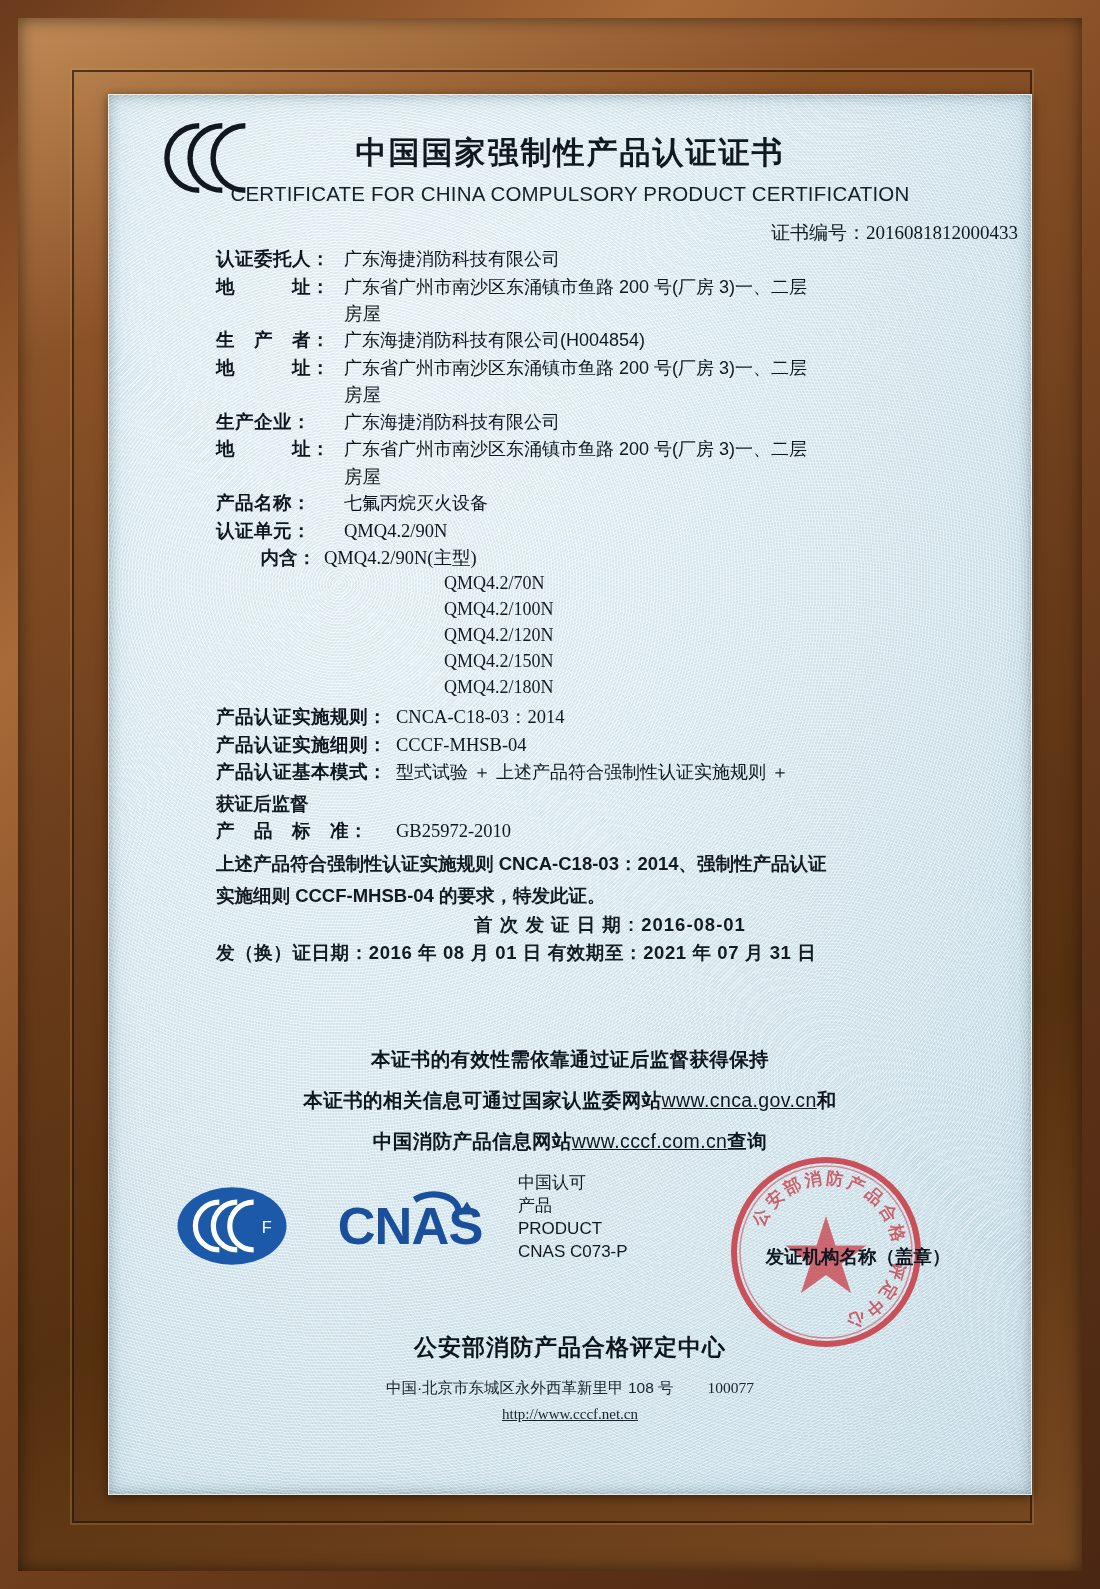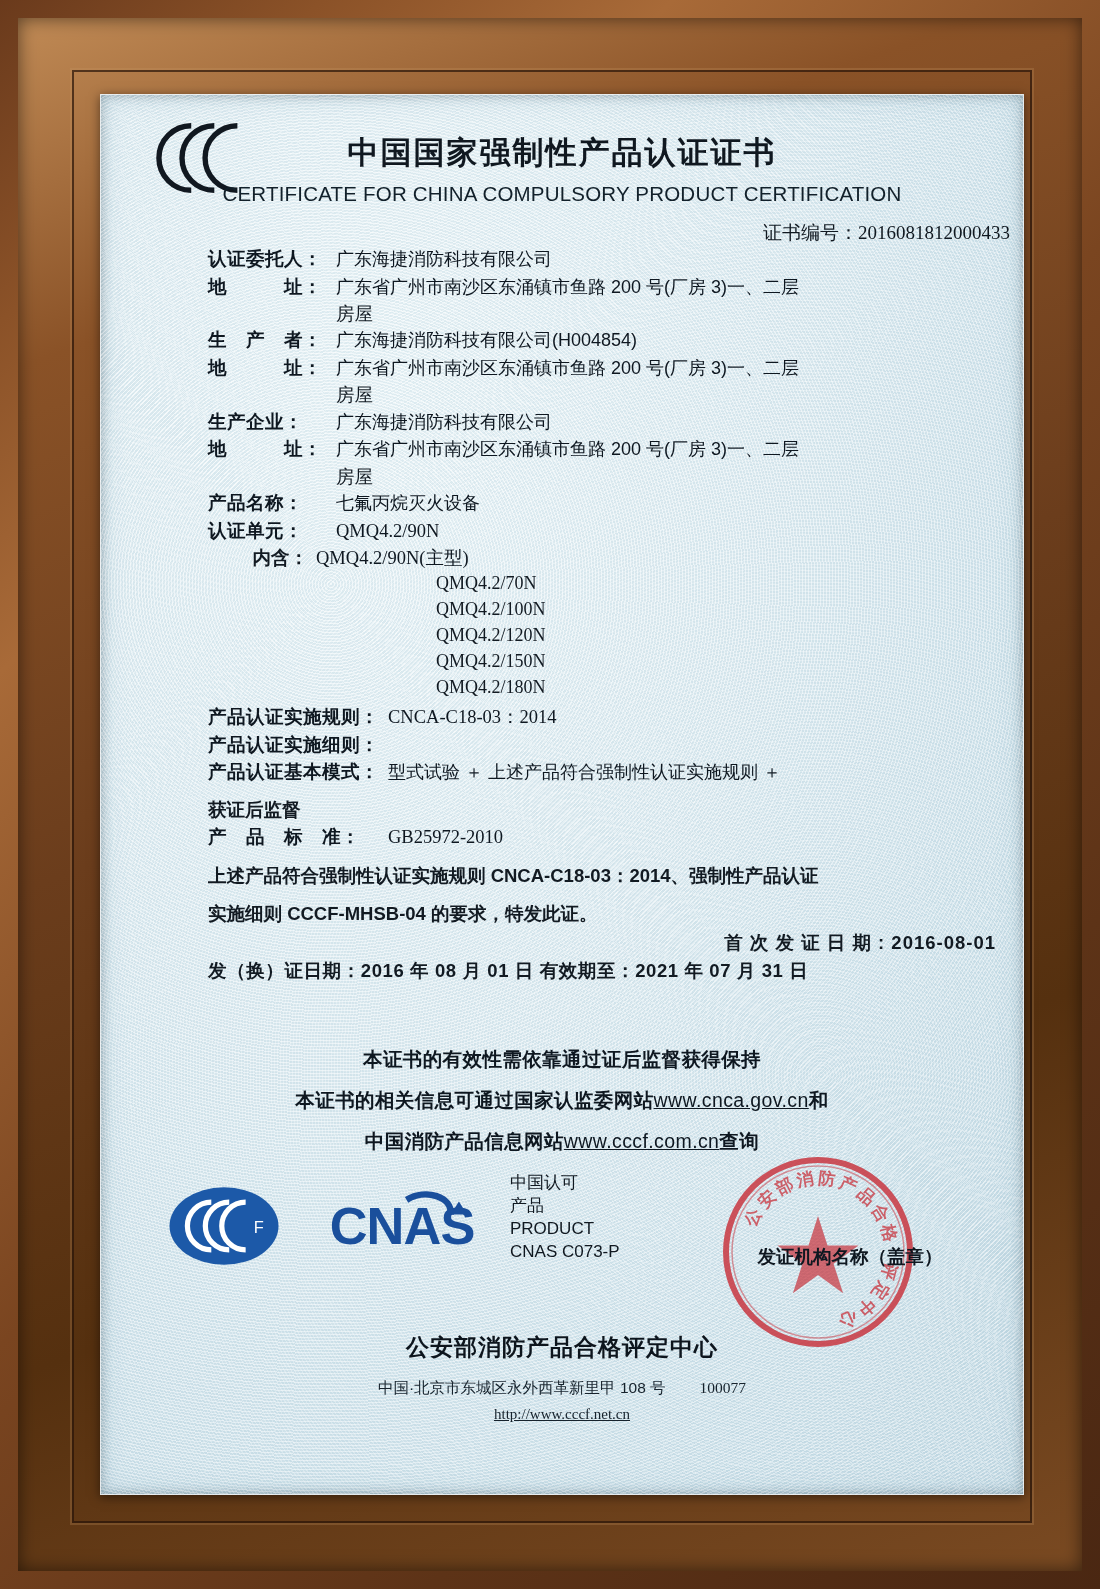--- a/index.html
+++ b/index.html
@@ -34,21 +34,21 @@
     position: absolute;
     left: 72px; top: 70px;
     width: 956px; height: 1449px;
     border: 2px solid rgba(40,20,8,.7);
     box-shadow: 0 0 0 2px rgba(200,150,100,.25);
   }
 
   
   .paper {
     position: absolute;
-    left: 100px; top: 94px;
+    left: 108px; top: 94px;
     width: 924px;
     height: 1401px;
     background:
       radial-gradient(ellipse at 30% 20%, #f2f9fb 0%, #e2eef3 45%, #d2e4ec 75%, #c6dbe5 100%);
     box-shadow: 0 0 12px rgba(0,0,0,.45) inset, 0 2px 10px rgba(0,0,0,.5);
     overflow: hidden;
   }
   .paper::before {
     
     content: "";
@@ -161,24 +161,24 @@
     font-family: "Liberation Sans", sans-serif;
     font-size: 18.5px;
     text-align: right;
     padding-right: 8px;
   }
   .para {
     font-size: 18.5px;
     font-weight: bold;
     font-family: "Liberation Sans", sans-serif;
     line-height: 1.45;
-    margin-top: 12px;
+    margin-top: 6px;
   }
   .center-line {
-    text-align: right;
+    text-align: center;
     font-size: 18.5px;
     font-weight: bold;
     font-family: "Liberation Sans", sans-serif;
     margin-top: 2px;
     letter-spacing: 1px;
   }
   .date-line {
     font-size: 18.5px;
     font-weight: bold;
     font-family: "Liberation Sans", sans-serif;
@@ -352,20 +352,21 @@
         <div class="unit-list">QMQ4.2/150N</div>
         <div class="unit-list">QMQ4.2/180N</div>
 
         <div class="row" style="margin-top:4px;">
           <div class="lbl wide">产品认证实施规则：</div>
           <div class="val">CNCA-C18-03：2014</div>
         </div>
 
         <div class="row">
           <div class="lbl wide">产品认证实施细则：</div>
+          <div class="val">CCCF-MHSB-04</div>
         </div>
 
         <div class="row">
           <div class="lbl wide">产品认证基本模式：</div>
           <div class="val cn">型式试验 ＋ 上述产品符合强制性认证实施规则 ＋</div>
         </div>
         <div class="para">获证后监督</div>
 
         <div class="row">
           <div class="lbl wide">产　品　标　准：</div>

